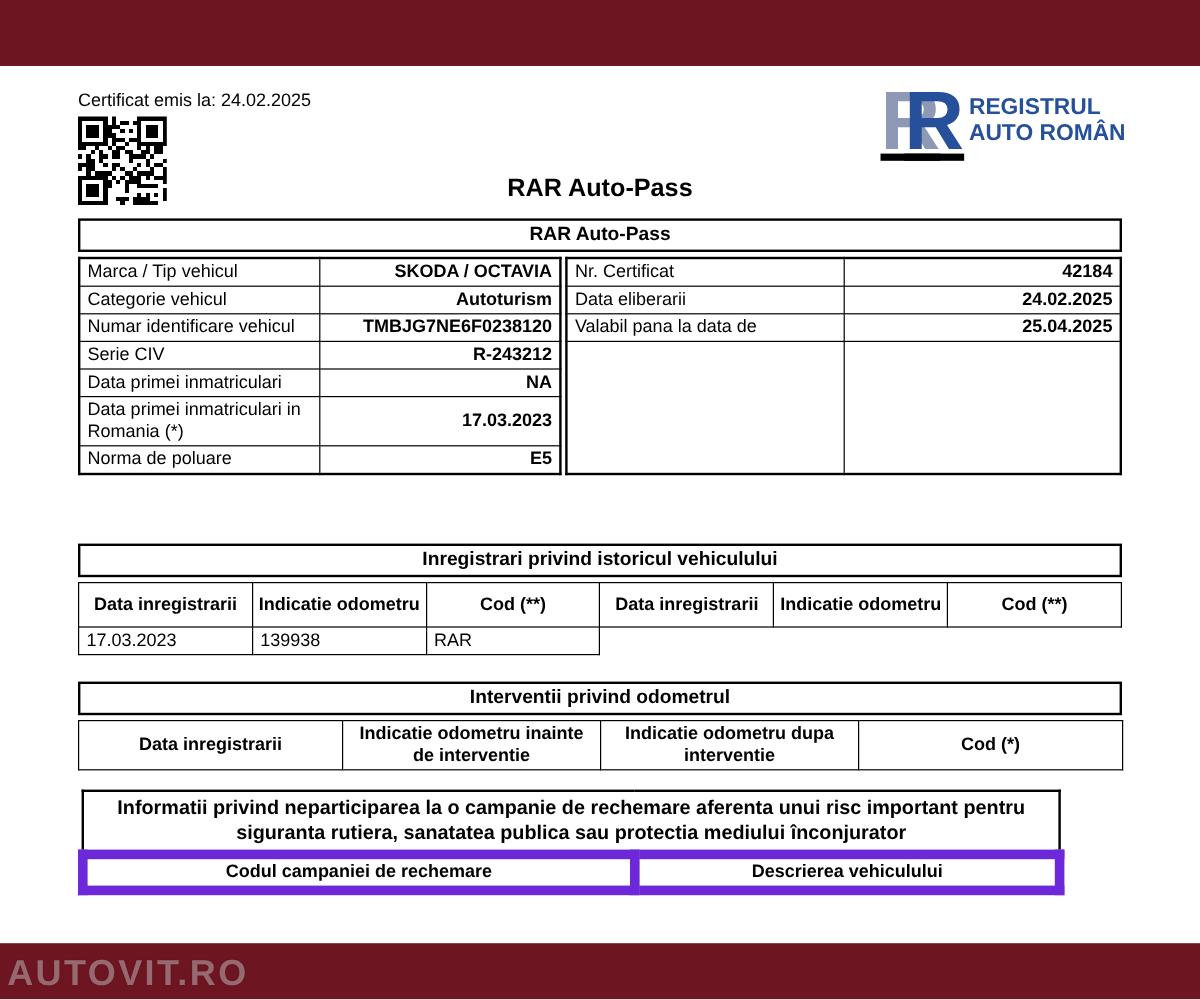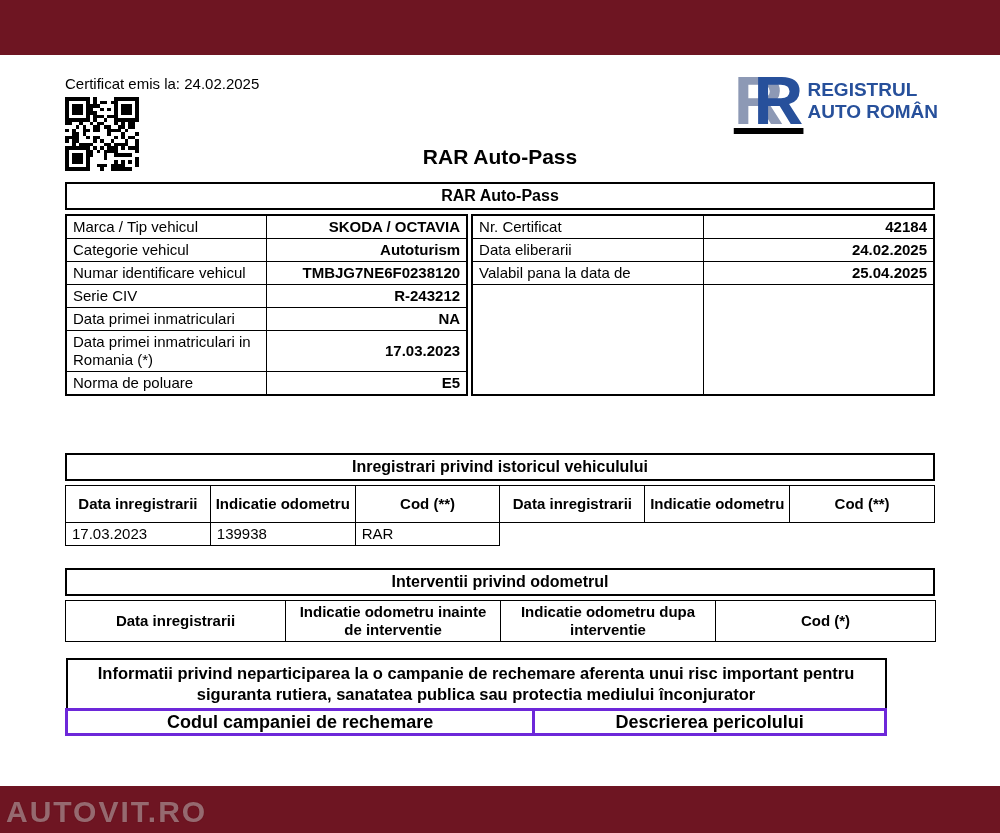--- a/index.html
+++ b/index.html
@@ -44,21 +44,21 @@
   .vtable tr.fill td { height:auto; }
 
   .grid-table { width:870px; table-layout:fixed; }
   .grid-table th { font-weight:bold; text-align:center; height:37px; padding:2px 4px; }
   .grid-table td { height:23px; text-align:left; }
   .grid-table td.noborder { border:none; }
 
   .rtable { width:822px; }
   .rtable td.rtitle { border:2px solid #000; font-weight:bold; font-size:16.5px;
                       text-align:center; padding:3px 12px; line-height:21px; }
-  .rtable th { font-weight:bold; font-size:18px; height:24px; text-align:center; border:3px solid #6d28d9; }
+  .rtable th { font-weight:bold; font-size:15px; height:24px; text-align:center; border:8px solid #6d28d9; }
 
   .watermark { position:absolute; left:6px; bottom:4px; font-weight:bold; font-size:30px;
                letter-spacing:2px; color:rgba(255,255,255,0.38);
                text-shadow:0 0 1px rgba(60,10,15,.5); }
 </style>
 </head>
 <body>
 
 <div class="page">
 
@@ -419,21 +419,21 @@
   </div>
 
   <div class="section" style="top:658px">
     <table class="rtable">
       <tbody>
         <tr>
             <td colspan="2" class="rtitle">Informatii privind neparticiparea la o campanie de rechemare aferenta unui risc important pentru siguranta rutiera, sanatatea publica sau protectia mediului înconjurator</td>
           </tr>
         <tr>
             <th>Codul campaniei de rechemare</th>
-            <th>Descrierea pericolului</th>
+            <th>Descrierea vehiculului</th>
           </tr>
       </tbody>
     </table>
   </div>
 
   <div class="bar bottom"></div>
   <div class="watermark">AUTOVIT.RO</div>
 
 </div>
 

